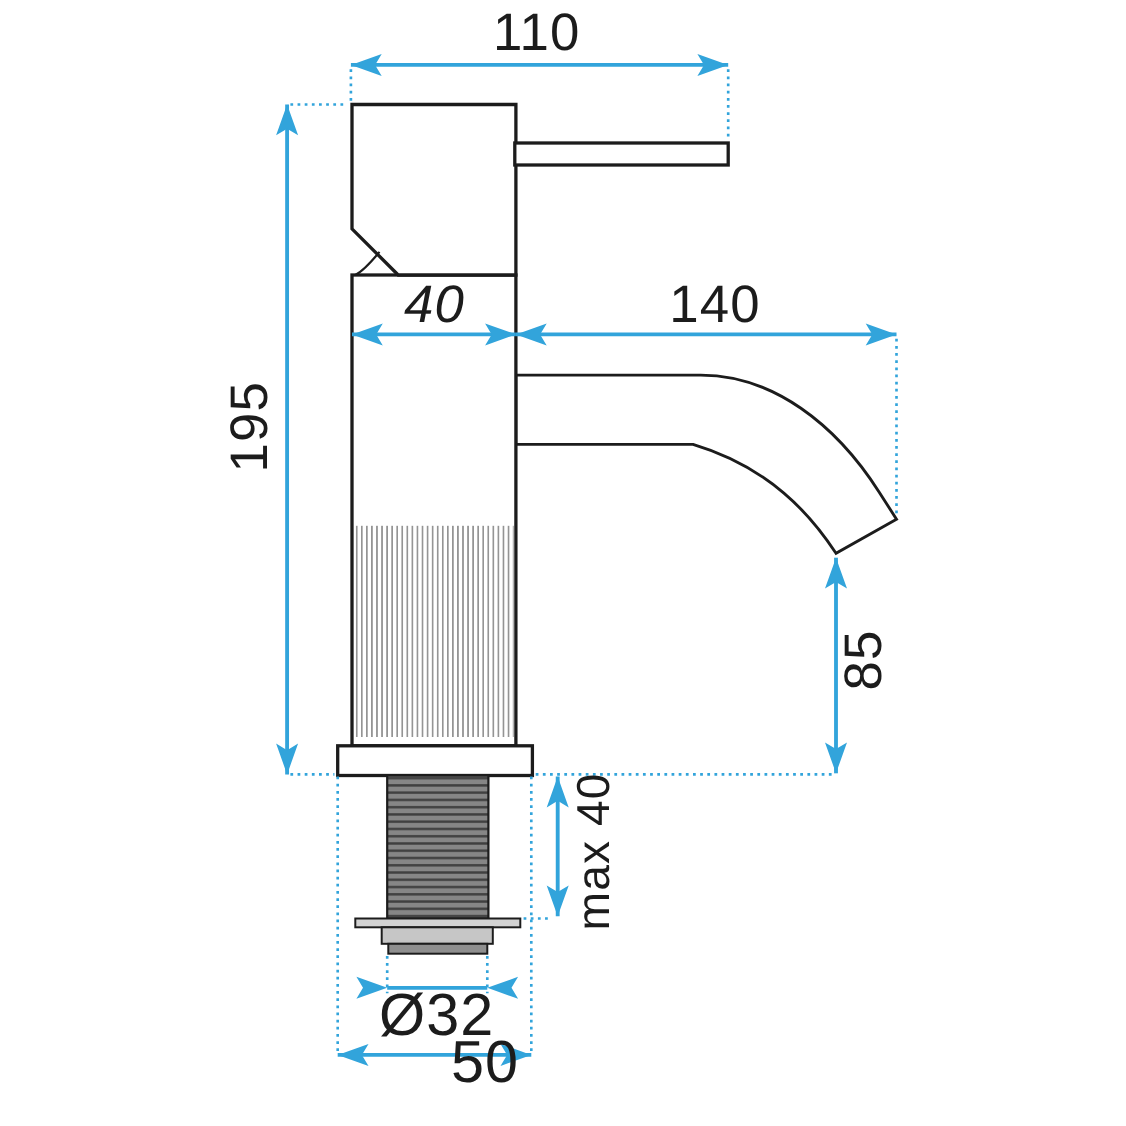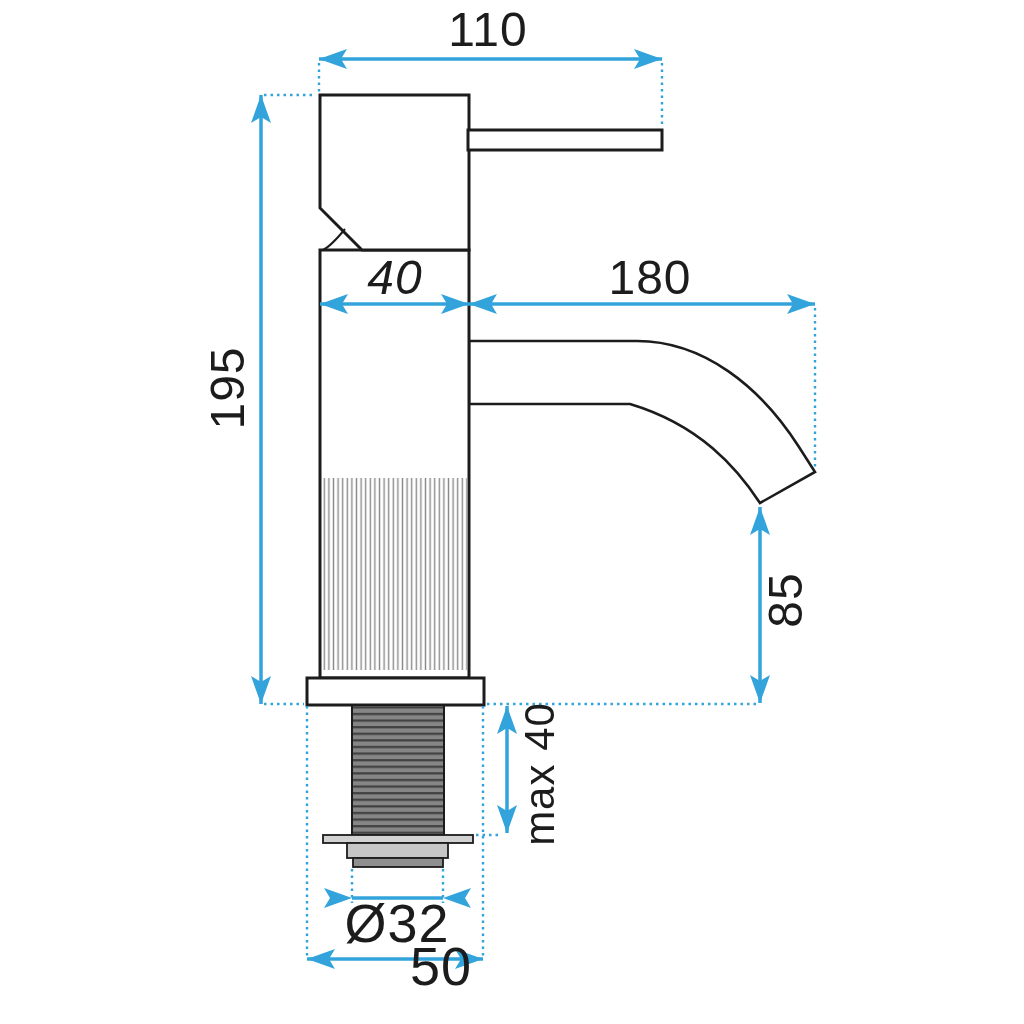--- a/index.html
+++ b/index.html
@@ -141,21 +141,21 @@
       <line class="dim-line" x1="307" y1="959" x2="483" y2="959"></line>
       <polygon class="dim-arrow" points="307,959 335,949 329,959 335,969"></polygon>
       <polygon class="dim-arrow" points="483,959 455,949 461,959 455,969"></polygon>
     </g>
   </svg>
 
   <div class="dim-label" style="left:488px;top:30px;">110</div>
 
   <div class="dim-label" style="left:395px;top:278px;font-style:italic;">40</div>
 
-  <div class="dim-label" style="left:650px;top:278px;">180</div>
+  <div class="dim-label" style="left:650px;top:278px;">140</div>
 
   <div class="dim-label rot" style="left:228px;top:388px;">195</div>
 
   <div class="dim-label rot" style="left:786px;top:600px;">85</div>
 
   <div class="dim-label rot xs" style="left:540px;top:774px;">max 40</div>
 
   <div class="dim-label sm" style="left:397px;top:923px;">Ø32</div>
 
   <div class="dim-label sm" style="left:397px;top:966px;margin-left:44px;">50</div>

